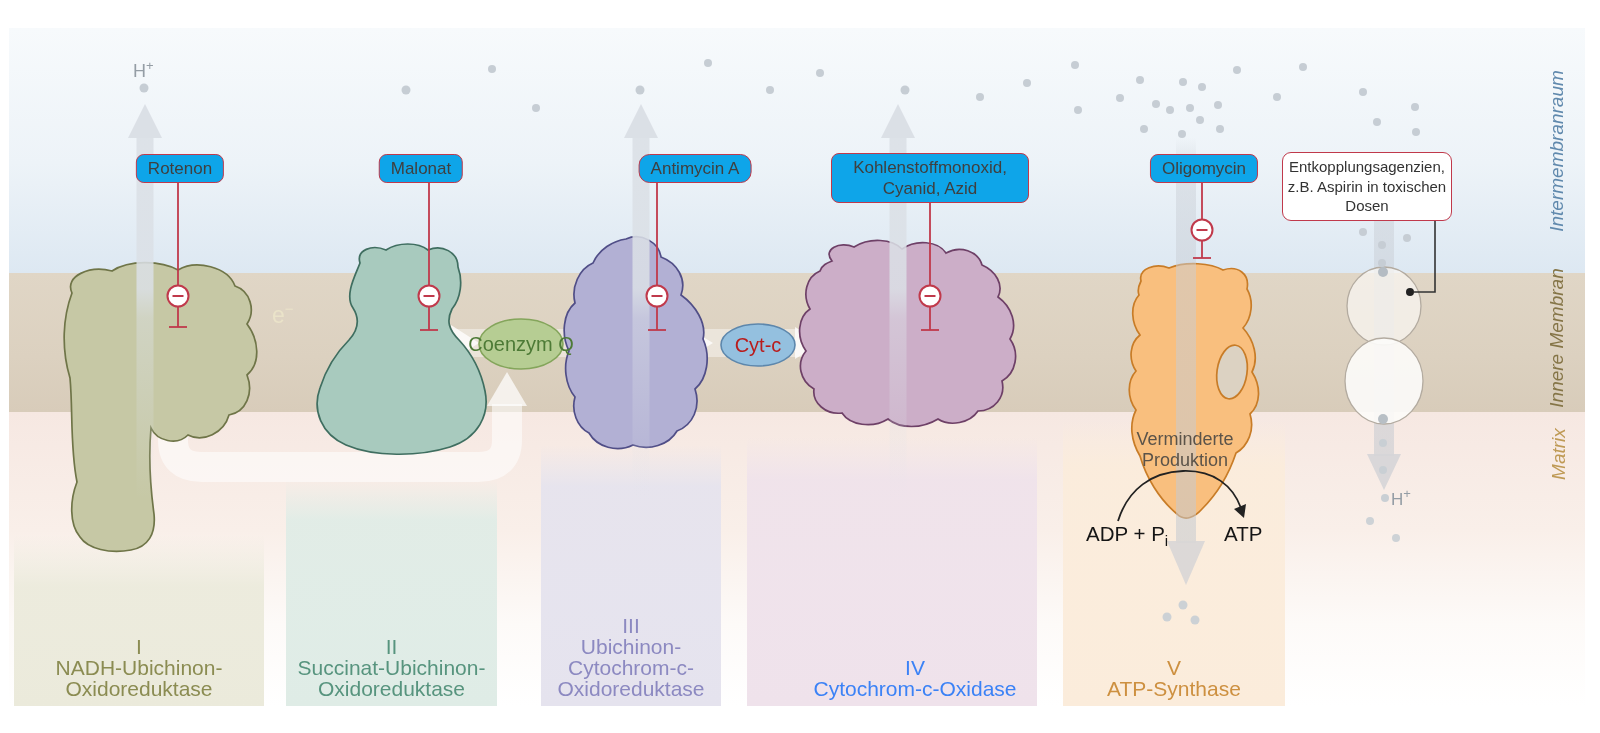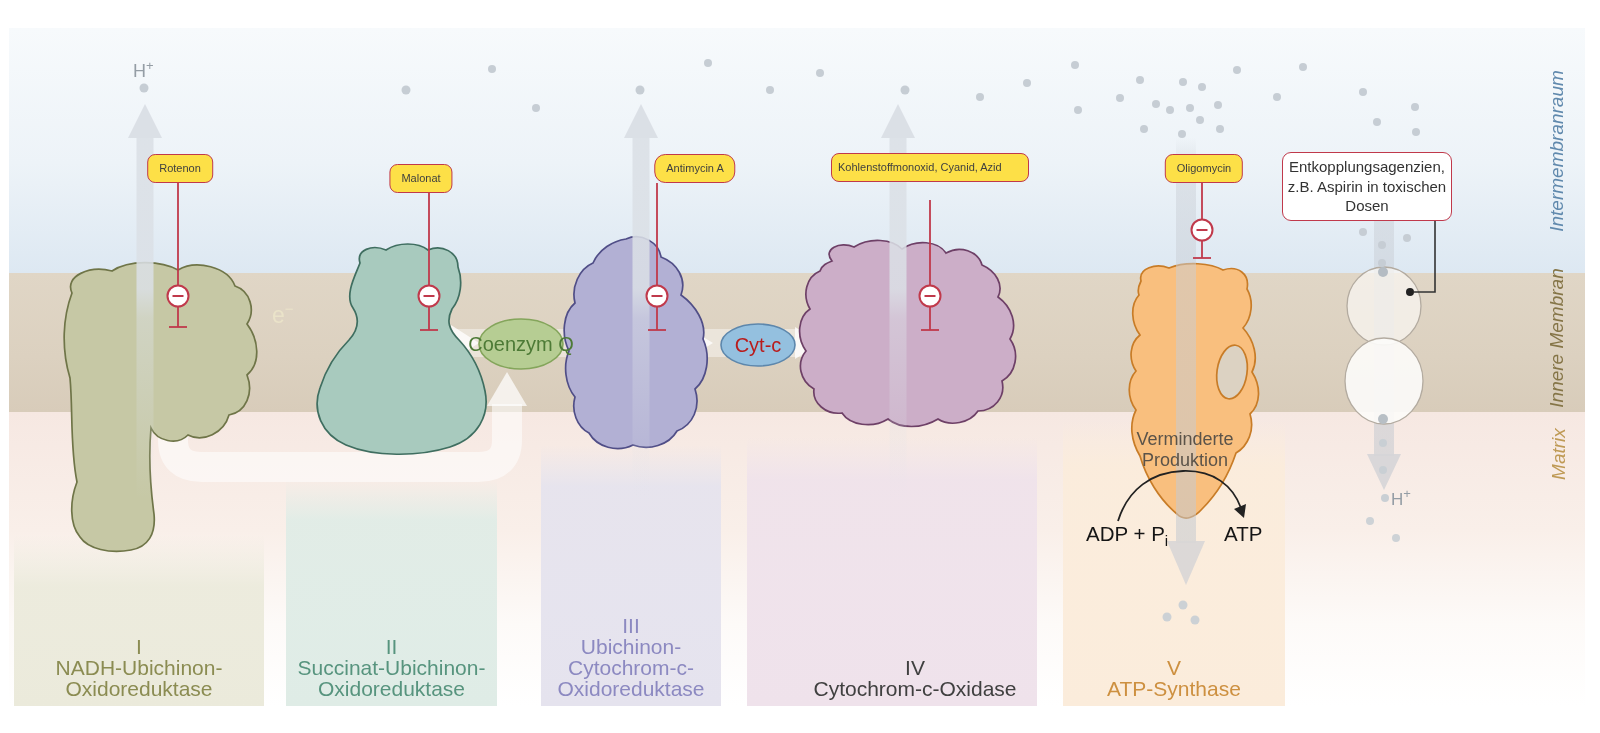--- a/index.html
+++ b/index.html
@@ -11,22 +11,22 @@
   .zone-matrix{top:412px;height:294px;background:linear-gradient(180deg,#f6e8e2 0%,#f9efe9 40%,#fdfaf8 72%,#ffffff 100%);}
   .panel{position:absolute;}
   .panel-i  {left:14px;  width:250px;top:535px;height:171px;background:linear-gradient(180deg,rgba(235,234,219,0) 0%,rgba(235,234,219,.9) 30%,#ebeadb 100%);}
   .panel-ii {left:286px; width:211px;top:480px;height:226px;background:linear-gradient(180deg,rgba(223,236,230,0) 0%,rgba(223,236,230,.9) 18%,#dfece6 100%);}
   .panel-iii{left:541px; width:180px;top:445px;height:261px;background:linear-gradient(180deg,rgba(229,227,238,0) 0%,rgba(229,227,238,.9) 16%,#e5e3ee 100%);}
   .panel-iv {left:747px; width:290px;top:437px;height:269px;background:linear-gradient(180deg,rgba(239,226,235,0) 0%,rgba(239,226,235,.9) 16%,#efe2eb 100%);}
   .panel-v  {left:1063px;width:222px;top:420px;height:286px;background:linear-gradient(180deg,rgba(251,236,219,0) 0%,rgba(251,236,219,.9) 16%,#fbecdb 100%);}
   svg.layer{position:absolute;left:0;top:0;}
 
   .lbl{position:absolute;}
-  .inhibitor-box{background:#fde047;border:1.6px solid #c0394b;border-radius:8px;color:#3f3f3f;
-    font-size:11px;line-height:21px;text-align:left;padding:3px 11px;white-space:nowrap;
+  .inhibitor-box{background:#0ea5e9;border:1.6px solid #c0394b;border-radius:8px;color:#3f3f3f;
+    font-size:17px;line-height:21px;text-align:center;padding:3px 11px;white-space:nowrap;
     transform:translateX(-50%);}
   .inhibitor-box.multi{white-space:normal;padding:3px 6px;}
   .uncoupler-box{background:#ffffff;border:1.7px solid #c0394b;border-radius:9px;color:#333;
     font-size:15px;line-height:19.5px;text-align:center;padding:4px 4px;transform:translateX(-50%);}
   .chem{font-size:18px;color:#949da5;}
   .chem sup{font-size:13px;}
   .electron{font-size:23px;color:#eae3c9;}
   .electron sup{font-size:15px;}
   .carrier-label{font-size:20px;text-align:left;transform:translateX(-50%);}
   .vp{font-size:18px;line-height:21px;color:#5b5349;text-align:center;transform:translateX(-50%);}
@@ -225,21 +225,21 @@
       <circle cx="1167" cy="617" r="4.5"></circle>
         <circle cx="1183" cy="605" r="4.5"></circle>
         <circle cx="1195" cy="620" r="4.5"></circle>
     </g>
   </svg>
 
   <div class="lbl chem" style="left:133px;top:58px;"><span>H</span><sup>+</sup></div>
   <div class="lbl electron" style="left:272px;top:300px;"><span>e</span><sup>−</sup></div>
 
   <div class="lbl inhibitor-box" style="left:180px;top:154px;">Rotenon</div>
-  <div class="lbl inhibitor-box" style="left:421px;top:164px;">Malonat</div>
+  <div class="lbl inhibitor-box" style="left:421px;top:154px;">Malonat</div>
   <div class="lbl inhibitor-box" style="left:695px;top:154px;border-radius:11px;">Antimycin A</div>
   <div class="lbl inhibitor-box multi" style="left:930px;top:153px;width:184px;">Kohlenstoffmonoxid, Cyanid, Azid</div>
   <div class="lbl inhibitor-box" style="left:1204px;top:154px;">Oligomycin</div>
   <div class="lbl uncoupler-box" style="left:1367px;top:152px;width:160px;">Entkopplungsagenzien, z.B. Aspirin in toxischen Dosen</div>
 
   <div class="lbl carrier-label" style="left:521px;top:333px;color:#4d7a36;">Coenzym Q</div>
   <div class="lbl carrier-label" style="left:758px;top:334px;color:#b91c1c;">Cyt-c</div>
 
   <div class="lbl vp" style="left:1185px;top:429px;width:150px;">
     <span class="pl-line">Verminderte</span>
@@ -263,21 +263,21 @@
     <span class="pl-line">II</span>
     <span class="pl-line">Succinat-Ubichinon-</span>
     <span class="pl-line">Oxidoreduktase</span>
   </div>
   <div class="panel-label" style="left:541px;width:180px;color:#8c89c1;">
     <span class="pl-line">III</span>
     <span class="pl-line">Ubichinon-</span>
     <span class="pl-line">Cytochrom-c-</span>
     <span class="pl-line">Oxidoreduktase</span>
   </div>
-  <div class="panel-label" style="left:747px;width:336px;color:#404040;">
+  <div class="panel-label" style="left:747px;width:336px;color:#3b82f6;">
     <span class="pl-line">IV</span>
     <span class="pl-line">Cytochrom-c-Oxidase</span>
   </div>
   <div class="panel-label" style="left:1063px;width:222px;color:#cd9040;">
     <span class="pl-line">V</span>
     <span class="pl-line">ATP-Synthase</span>
   </div>
 
 </div>
 

